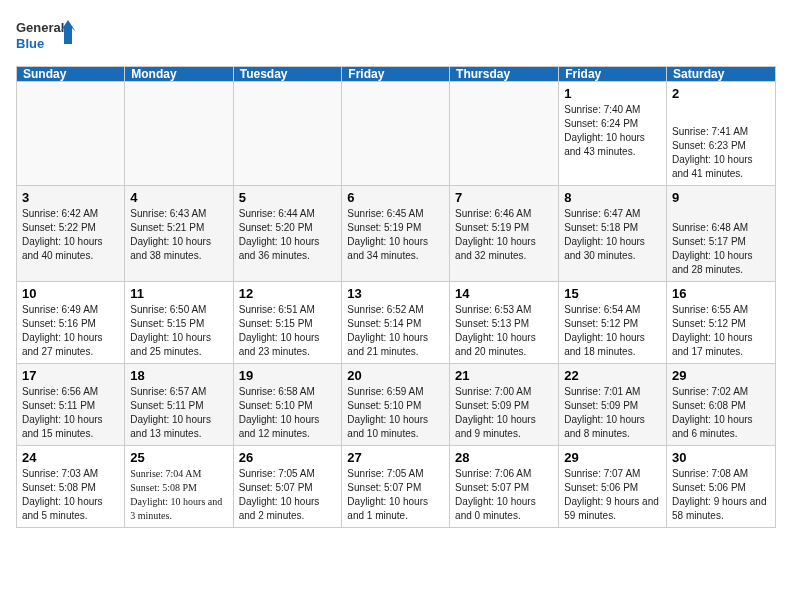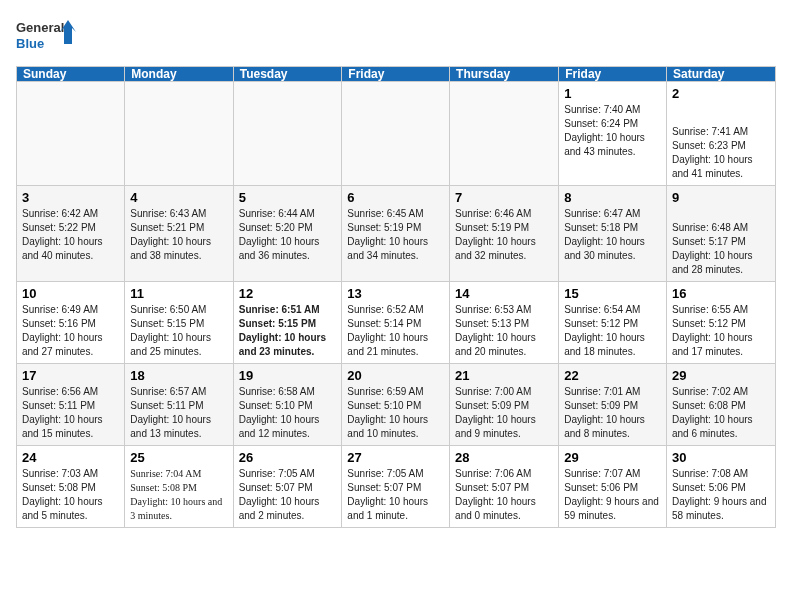--- a/index.html
+++ b/index.html
@@ -171,21 +171,21 @@
 Daylight: 10 hours and 27 minutes.</div>
         </td>
         <td>
           <div class="day-num">11</div>
           <div class="day-info" style="white-space: pre-line;">Sunrise: 6:50 AM
 Sunset: 5:15 PM
 Daylight: 10 hours and 25 minutes.</div>
         </td>
         <td>
           <div class="day-num">12</div>
-          <div class="day-info" style="white-space: pre-line; font-weight: bold;">Sunrise: 6:51 AM
+          <div class="day-info" style="white-space: pre-line;">Sunrise: 6:51 AM
 Sunset: 5:15 PM
 Daylight: 10 hours and 23 minutes.</div>
         </td>
         <td>
           <div class="day-num">13</div>
           <div class="day-info" style="white-space: pre-line;">Sunrise: 6:52 AM
 Sunset: 5:14 PM
 Daylight: 10 hours and 21 minutes.</div>
         </td>
         <td>

